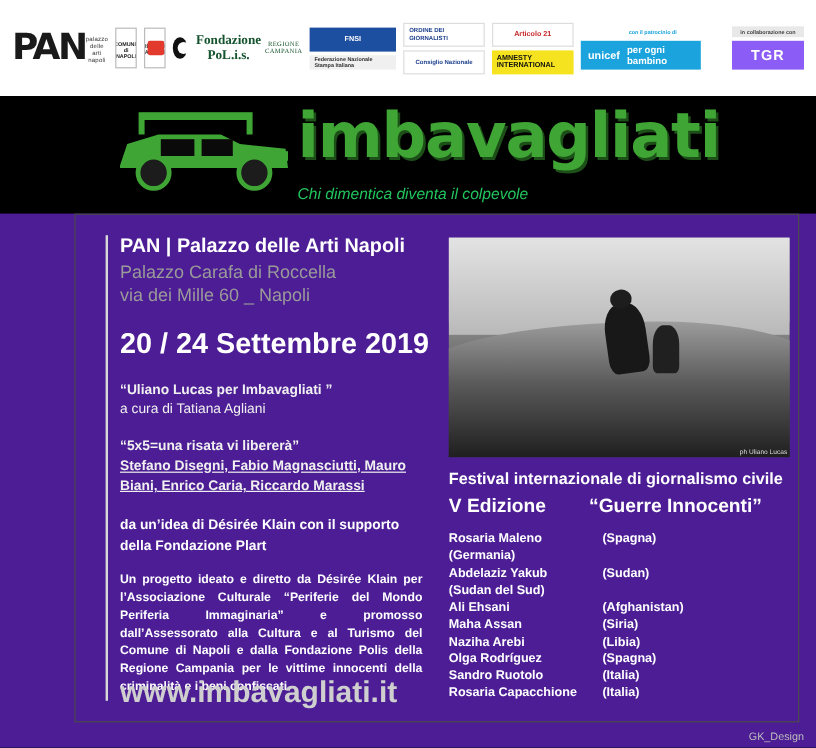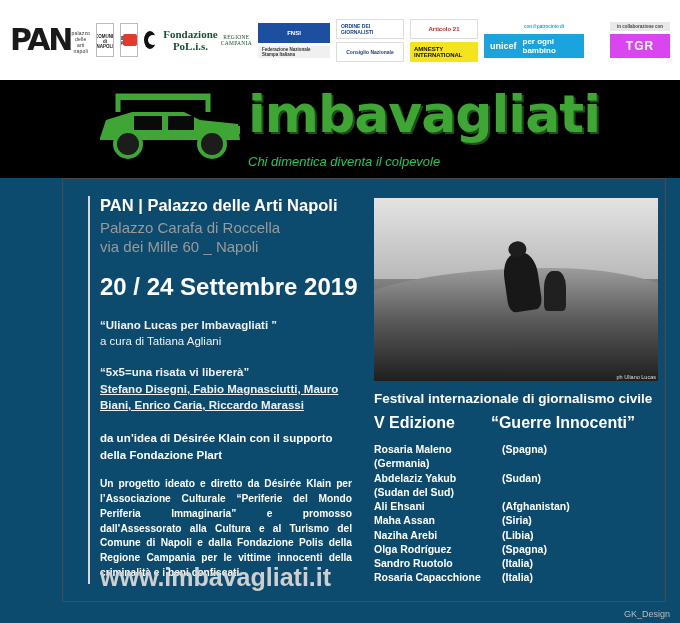--- a/index.html
+++ b/index.html
@@ -77,21 +77,21 @@
   .chip-fnsi { background: #1d4fa0; color: #fff; width: 72px; }
   .chip-fnsi-sub { background: #f0f0f0; color: #333; width: 72px; height: 12px; font-size: 4.5px; }
   .chip-art21 { background: #fff; color: #c62828; width: 68px; border: 1px solid #ddd; }
   .chip-odg { background: #fff; color: #1b3f8b; width: 68px; border: 1px solid #ddd; font-size: 5px; }
   .chip-amnesty { background: #f5e31f; color: #111; width: 68px; font-size: 6px; }
   .chip-unicef {
     background: #1aa3dd; color: #fff; width: 100px; height: 24px;
     font-size: 9px; justify-content: flex-start; padding-left: 6px;
   }
   .chip-unicef-top { background: #fff; color: #1aa3dd; width: 120px; height: 9px; font-size: 4.5px; }
-  .chip-tgr { background: #d946ef; color: #fff; width: 60px; height: 24px; font-size: 12px; letter-spacing: 1px; }
+  .chip-tgr { background: #8b5cf6; color: #fff; width: 60px; height: 24px; font-size: 12px; letter-spacing: 1px; }
   .chip-tgr-top { background: #e8e8e8; color: #444; width: 60px; height: 9px; font-size: 4.5px; }
 
   
   .title-band {
     position: relative; width: 680px; height: 98px; background: #000;
     overflow: hidden;
   }
   .jeep {
     position: absolute; left: 88px; top: 6px; width: 160px; height: 78px;
   }
@@ -103,21 +103,21 @@
     text-shadow: 2px 2px 0 #1d4f18;
   }
   .title-sub {
     position: absolute; left: 248px; top: 74px;
     font-size: 13px; color: #22c55e; font-style: italic; text-align: center;
   }
 
   
   .body-area {
     position: absolute; left: 0; top: 178px; width: 680px; height: 445px;
-    background: #0c4a6e;
+    background: #4c1d95;
   }
   .frame {
     position: absolute; left: 62px; top: 0px; width: 604px; height: 424px;
     border: 1px solid #4a4a4a;
   }
   .vline {
     position: absolute; left: 88px; top: 18px; width: 2px; height: 388px;
     background: #d8d8d8;
   }
 

